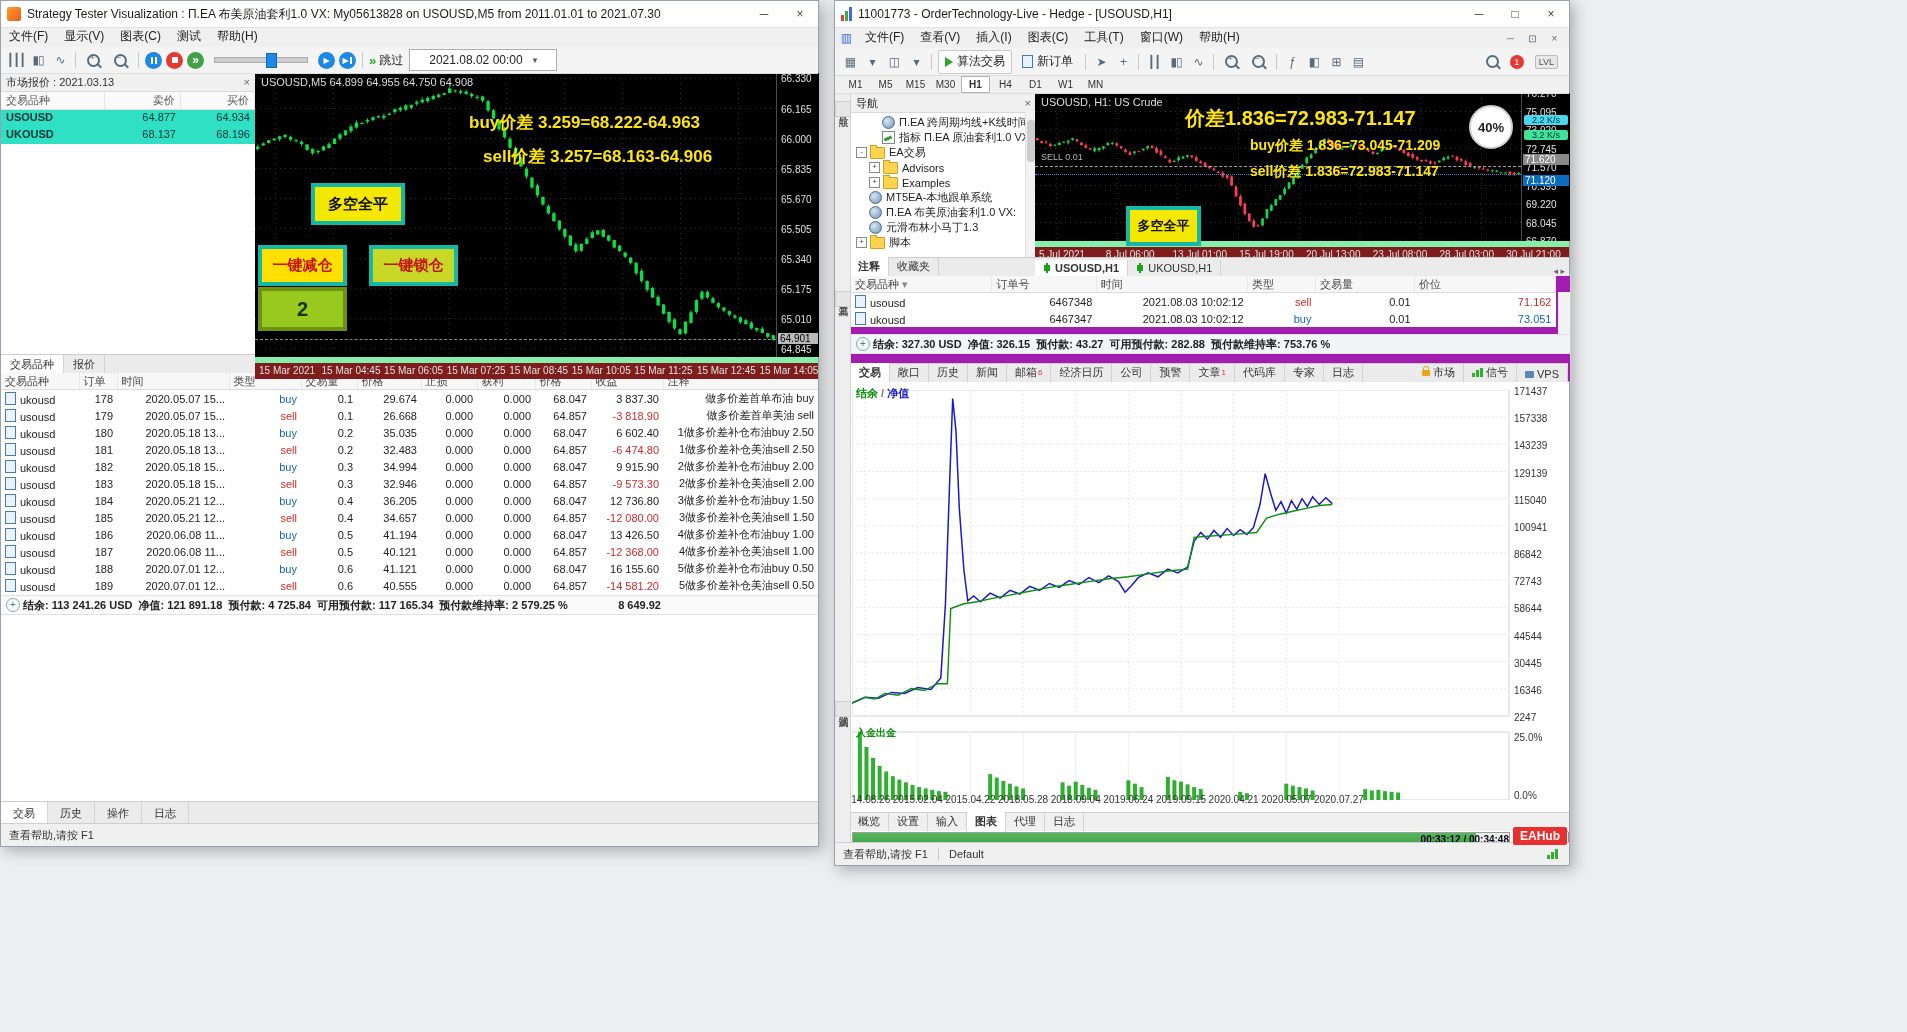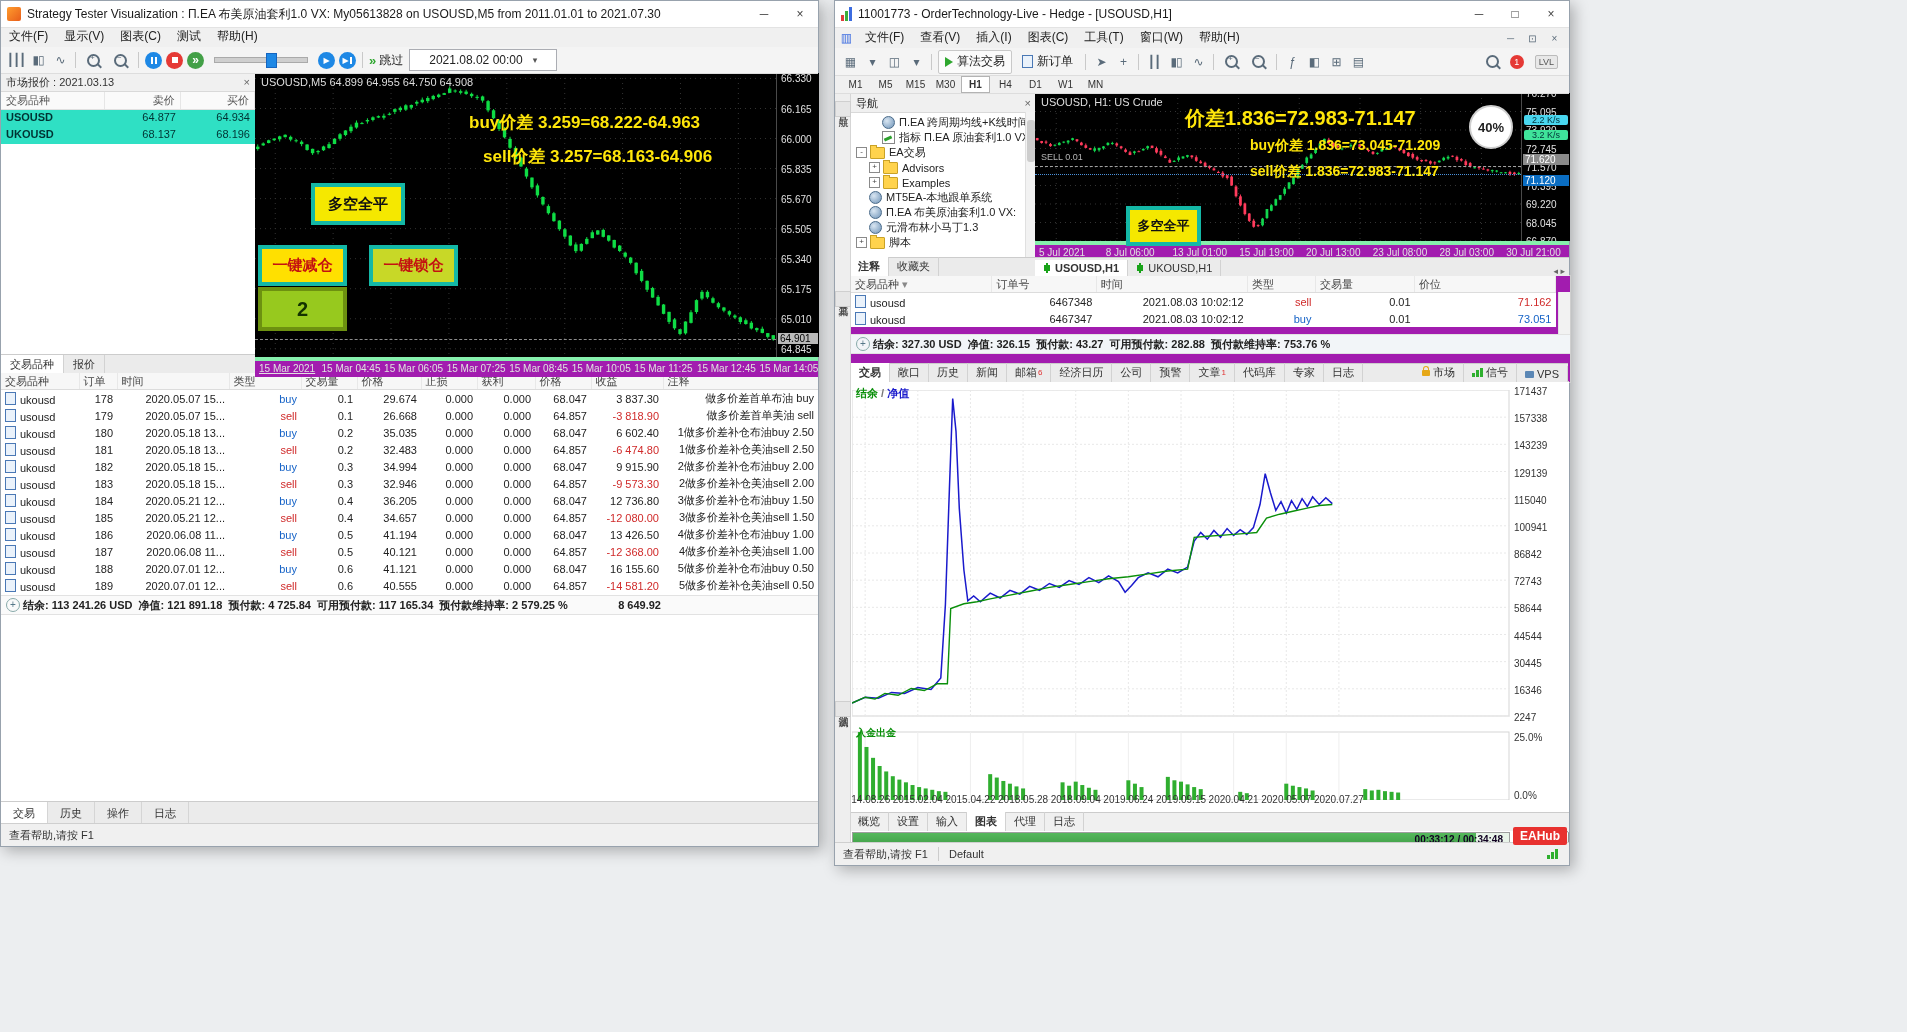--- a/index.html
+++ b/index.html
@@ -41,21 +41,21 @@
   .mtab.active{background:#fff}
   
   .blackchart{position:absolute;background:#000}
   .plot{position:absolute;overflow:hidden}
   .chart-ohlc{position:absolute;left:6px;top:3px;font-size:11px;color:#ddd;z-index:6;white-space:nowrap}
   .ytext{position:absolute;color:#ffe60a;font-weight:bold;white-space:nowrap;z-index:6}
   .cbtn{position:absolute;z-index:7;display:flex;align-items:center;justify-content:center;font-weight:bold;border:4px solid #14b8a6}
   .pricescale{position:absolute;background:#000;border-left:1px solid #4a4a4a;z-index:5}
   .plabel{position:absolute;left:4px;font-size:10px;color:#e0e0e0}
   .ptag{position:absolute;left:1px;right:1px;font-size:10px;padding:0 2px;z-index:6}
-  .timescale{position:absolute;background:#a21caf;border-top:4px solid #86efac;z-index:5}
+  .timescale{position:absolute;background:#7f1d1d;border-top:6px solid #86efac;z-index:5}
   .tlabel{position:absolute;top:2px;font-size:10px;color:#e0e0e0;white-space:nowrap}
   .hline{position:absolute;border-top:1px dashed #8d8d8d;z-index:4}
   .gauge{position:absolute;width:40px;height:40px;border-radius:50%;background:#fff;border:2px solid #cfcfcf;display:flex;align-items:center;justify-content:center;font-weight:bold;font-size:13px;color:#222;z-index:8}
   .kbadge{position:absolute;left:2px;right:2px;font-size:9px;color:#04303a;text-align:center;border-radius:2px;z-index:7}
   
   .ttable{border-collapse:collapse;table-layout:fixed;font-size:11px;background:#fff}
   .ttable th{height:16px;font-weight:normal;color:#444;text-align:left;padding:0 4px;border-right:1px solid #e8e8e8;border-bottom:1px solid #dcdcdc;background:#f7f7f7;overflow:hidden;white-space:nowrap}
   .ttable td{height:17px;padding:0 4px;white-space:nowrap;overflow:hidden}
   .num{text-align:right}
   .t-buy{color:#1663c7}.t-sell{color:#d02a2a}.neg{color:#d02a2a}
@@ -92,21 +92,21 @@
   .sigbars{display:flex;align-items:flex-end;gap:1px;margin-right:3px}
   .sigbars i{width:3px;background:#2eaf2e;display:block}
   .i-vps{width:9px;height:7px;background:#5b87b5;border-radius:1px;margin-right:3px}
   .tester{position:absolute;background:#fff;border-top:1px solid #cfcfcf}
   .ylab{position:absolute;font-size:10px;color:#333;white-space:nowrap}
   .xlab{position:absolute;font-size:10px;color:#333;white-space:nowrap;text-align:center;width:64px}
   .legend{position:absolute;font-size:11px;font-weight:bold;z-index:5}
   .t-tabs{position:absolute;display:flex;align-items:flex-end;background:#f0f0f0;border-top:1px solid #ccc;z-index:5}
   .progress{position:absolute;height:15px;background:#e9f4e9;border:1px solid #9e9e9e;z-index:5}
   .progress .fill{height:100%;background:linear-gradient(#55b85c,#3d9a44);width:95%}
-  .progress .ptime{position:absolute;right:6px;top:1px;font-size:10px;color:#102;font-weight:bold}
+  .progress .ptime{position:absolute;right:0;top:1px;font-size:10px;color:#102;font-weight:bold}
   .cancel-btn{position:absolute;height:17px;border:1px solid #8f8f8f;background:linear-gradient(#fdfdfd,#dcdcdc);font-size:11px;display:flex;align-items:center;justify-content:center;border-radius:2px;z-index:5}
   .watermark{position:absolute;background:#e8312f;color:#fff;font-weight:bold;font-size:12px;padding:2px 7px;z-index:30;border-radius:2px}
   .mt5logo{display:flex;align-items:flex-end;gap:1px;height:14px;margin-right:6px}
   .mt5logo i{width:3px;display:block}
 </style>
 </head>
 <body>
 
 <div class="window" id="win-left" style="left:0;top:0;width:817px;height:845px">
   <div class="titlebar">
@@ -417,21 +417,21 @@
         <div class="plabel" style="top: 90.5769px;">65.835</div>
         <div class="plabel" style="top: 120.615px;">65.670</div>
         <div class="plabel" style="top: 150.654px;">65.505</div>
         <div class="plabel" style="top: 180.692px;">65.340</div>
         <div class="plabel" style="top: 210.731px;">65.175</div>
         <div class="plabel" style="top: 240.769px;">65.010</div>
         <div class="plabel" style="top: 270.808px;">64.845</div>
         <div class="ptag" style="top: 259.613px; background: rgb(185, 185, 185); color: rgb(0, 0, 0);">64.901</div>
       </div>
     <div class="timescale" id="lw-tscale" style="left:0;top:284px;width:563px;height:16px">
-        <div class="tlabel" style="left: 4px; text-decoration: underline;">15 Mar 2021</div>
+        <div class="tlabel" style="left: 4px;">15 Mar 2021</div>
         <div class="tlabel" style="left: 66.5556px;">15 Mar 04:45</div>
         <div class="tlabel" style="left: 129.111px;">15 Mar 06:05</div>
         <div class="tlabel" style="left: 191.667px;">15 Mar 07:25</div>
         <div class="tlabel" style="left: 254.222px;">15 Mar 08:45</div>
         <div class="tlabel" style="left: 316.778px;">15 Mar 10:05</div>
         <div class="tlabel" style="left: 379.333px;">15 Mar 11:25</div>
         <div class="tlabel" style="left: 441.889px;">15 Mar 12:45</div>
         <div class="tlabel" style="left: 504.444px;">15 Mar 14:05</div>
       </div>
   <div class="hline" style="left: 0px; width: 521px; top: 265.613px;"></div>

